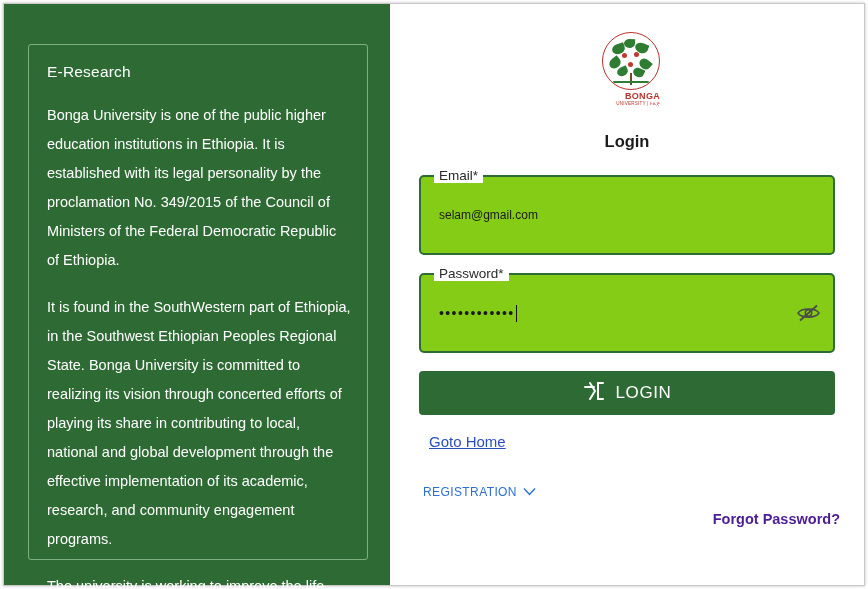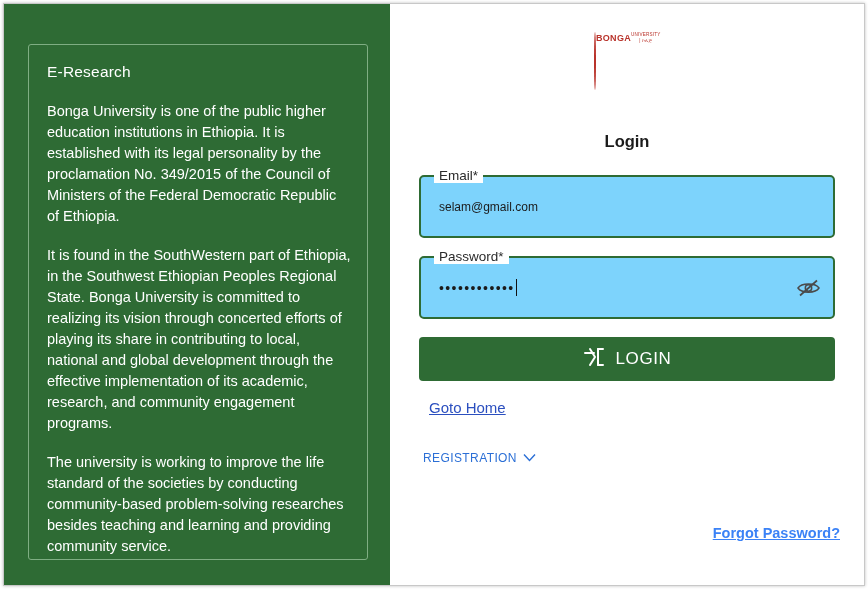--- a/index.html
+++ b/index.html
@@ -48,21 +48,21 @@
   }
   .info-title {
     font-size: 15.5px;
     margin: 0 0 20px 0;
     font-weight: 400;
     color: #ffffff;
     letter-spacing: 0.2px;
   }
   .info-para {
     font-size: 14.5px;
-    line-height: 21px;
+    line-height: 29px;
     margin: 0 0 18px 0;
     color: #ffffff;
   }
   .info-para:last-child { margin-bottom: 0; }
   
   .right-panel {
     flex: 1;
     position: relative;
     background: #ffffff;
     box-sizing: border-box;
@@ -72,22 +72,22 @@
     width: 100%;
     display: flex;
     justify-content: center;
     padding-top: 28px;
   }
   .logo {
     width: 66px;
     height: 84px;
     position: relative;
     display: flex;
-    flex-direction: row;
-    align-items: flex-start;
+    flex-direction: column;
+    align-items: flex-end;
   }
   .logo-seal {
     width: 56px;
     height: 56px;
     border-radius: 50%;
     border: 1.5px solid #b9332b;
     background: #ffffff;
     position: relative;
     overflow: hidden;
   }
@@ -149,27 +149,27 @@
     margin: 16px 0 0 0;
   }
   .form-area {
     margin-top: 24px;
     padding: 0 29px 0 29px;
   }
   .field {
     position: relative;
     border: 2px solid #2e6b34;
     border-radius: 5px;
-    height: 63px;
+    height: 80px;
     box-sizing: border-box;
     margin-bottom: 18px;
     display: flex;
     align-items: center;
     padding: 0 14px;
-    background: #7dd3fc;
+    background: #84cc16;
   }
   .field-legend {
     position: absolute;
     top: -9px;
     left: 13px;
     background: #ffffff;
     padding: 0 5px;
     font-size: 13.5px;
     color: #2b2b2b;
   }
@@ -239,25 +239,24 @@
     color: #2b6fd6;
     letter-spacing: 0.4px;
     display: inline-flex;
     align-items: center;
     gap: 6px;
     cursor: pointer;
   }
   .forgot {
     position: absolute;
     right: 24px;
-    bottom: 44px;
+    bottom: 58px;
     font-size: 14.5px;
     font-weight: bold;
-    color: #3b82f6;
-    text-decoration: underline;
+    color: #4c1d95;
     cursor: pointer;
   }
 </style>
 </head>
 <body>
 
 <div class="page">
   <div class="frame">
 
     <div class="left-panel">

